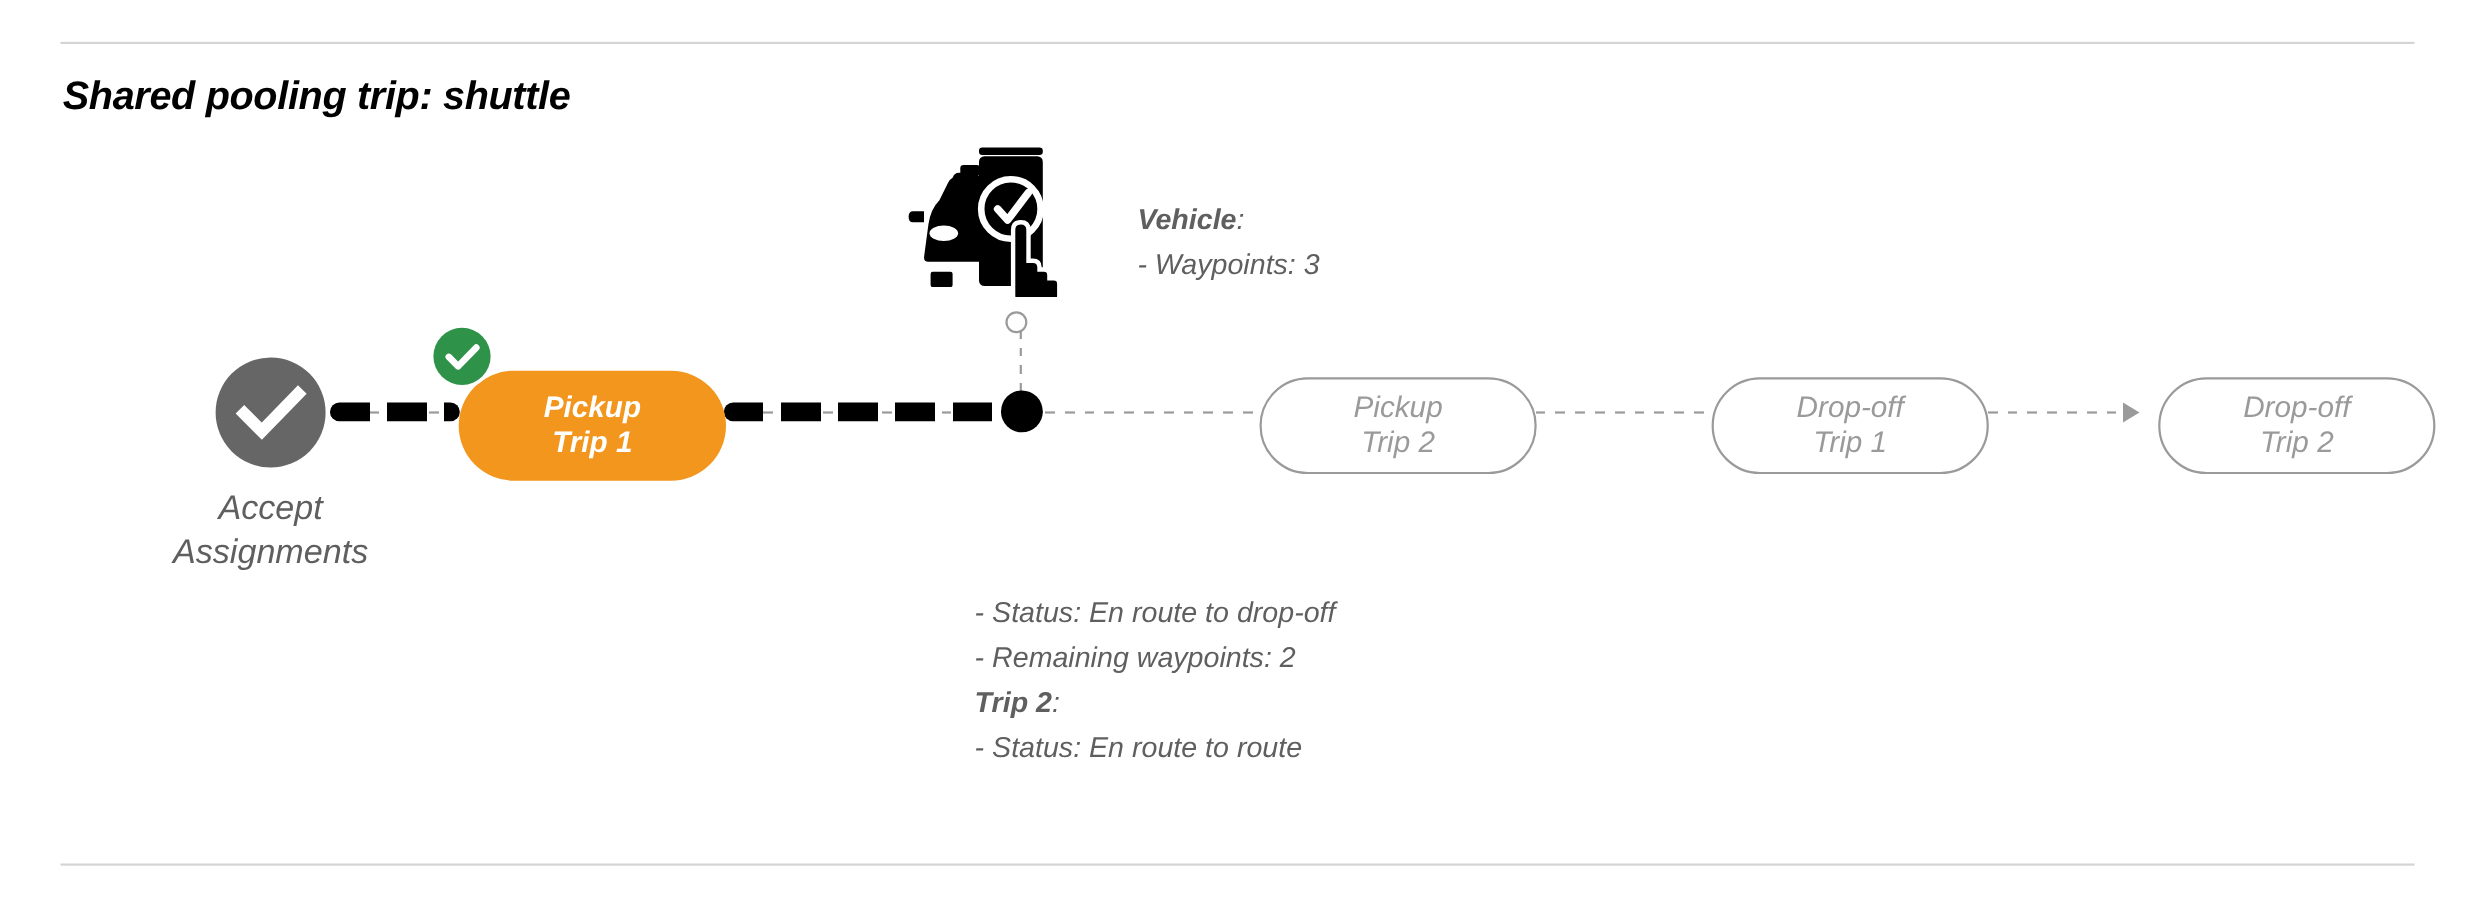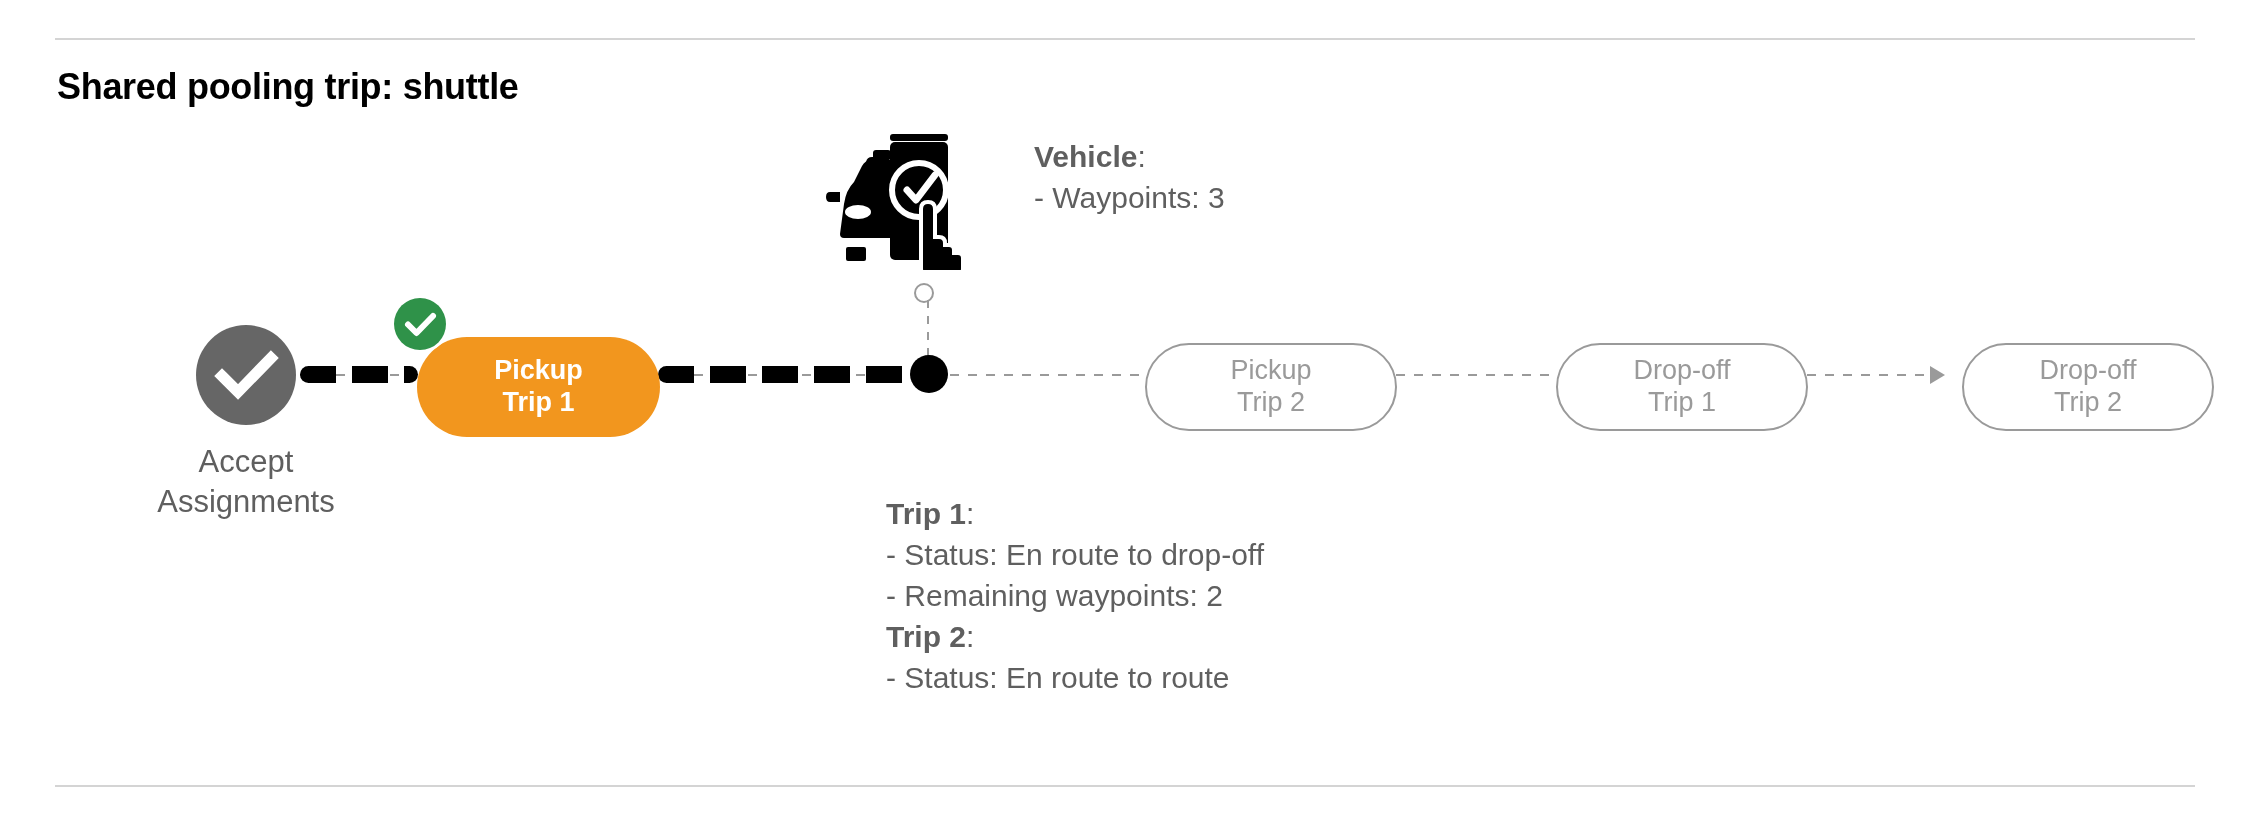--- a/index.html
+++ b/index.html
@@ -14,20 +14,21 @@
     position: relative;
     overflow: hidden;
     color: #000;
   }
 
   .page {
     position: absolute;
     left: 0; top: 0;
     width: 1786px;
     height: 825px;
+    font-style: italic;
   }
 
   .rule {
     position: absolute;
     left: 55px;
     width: 2140px;
     height: 2px;
     background: #d4d4d4;
   }
   .rule.top { top: 38px; }
@@ -205,22 +206,23 @@
     top: 120px;
     width: 152px;
     height: 150px;
   }
   .vehicle-icon svg { display: block; }
 
   
   .info {
     position: absolute;
     color: #5f5f5f;
-    font-size: 30px;
+    font-size: 26px;
     line-height: 41px;
+    margin-top: 43px;
   }
   .info .hdr { font-weight: bold; color: #5f5f5f; }
   .info .hdr .plain { font-weight: normal; }
 
   .info.vehicle-info { left: 1034px; top: 136px; }
   .info.trip-info    { left: 886px;  top: 493px; }
 </style>
 </head>
 <body>
 
@@ -298,23 +300,20 @@
     </div>
 
     <div class="info vehicle-info">
       <div>
         <span class="hdr"><span>Vehicle</span><span class="plain">:</span></span>
       </div>
       <div>- Waypoints: 3</div>
     </div>
 
     <div class="info trip-info">
-      <div>
-        <span class="hdr"><span>Trip 1</span><span class="plain">:</span></span>
-      </div>
       <div>- Status:  En route to drop-off</div>
       <div>- Remaining waypoints: 2</div>
       <div>
         <span class="hdr"><span>Trip 2</span><span class="plain">:</span></span>
       </div>
       <div>- Status:  En route to route</div>
     </div>
 
   </div>
 </div>

